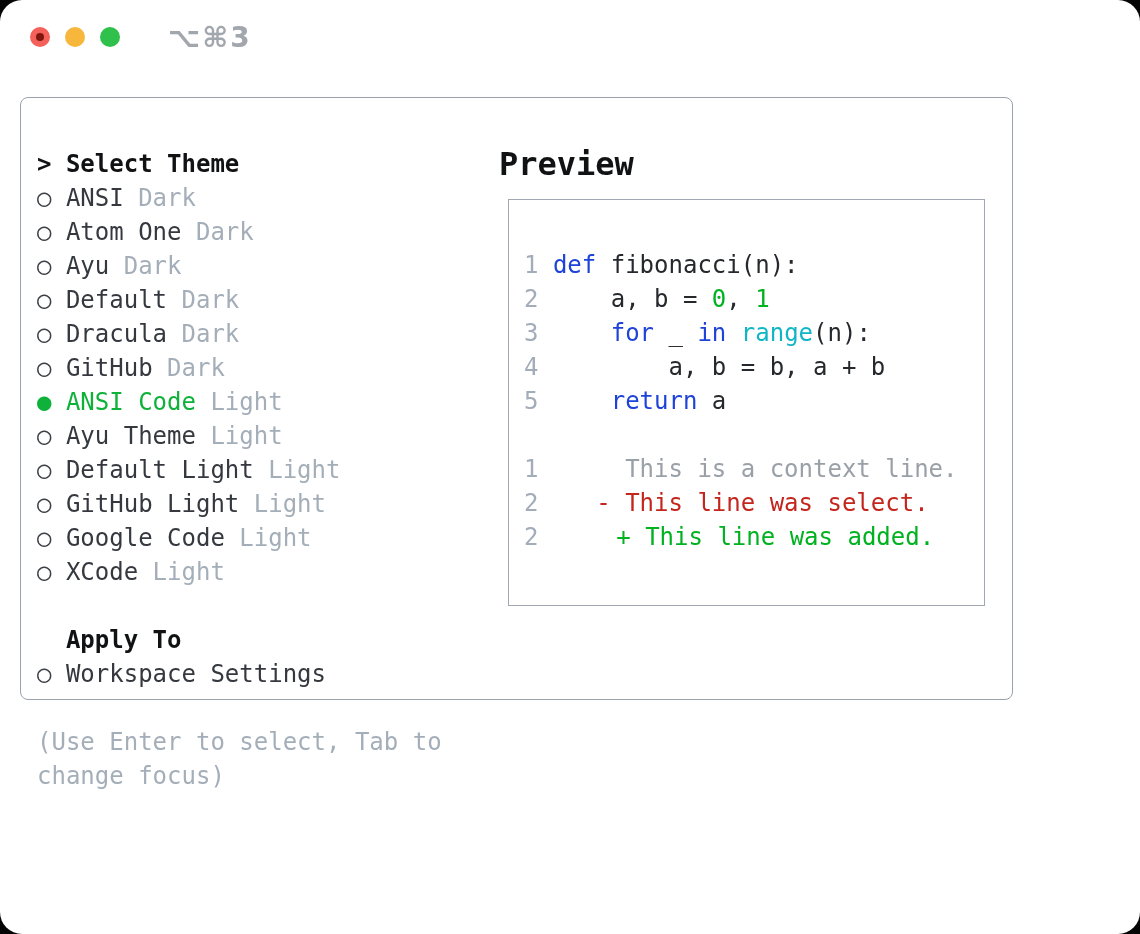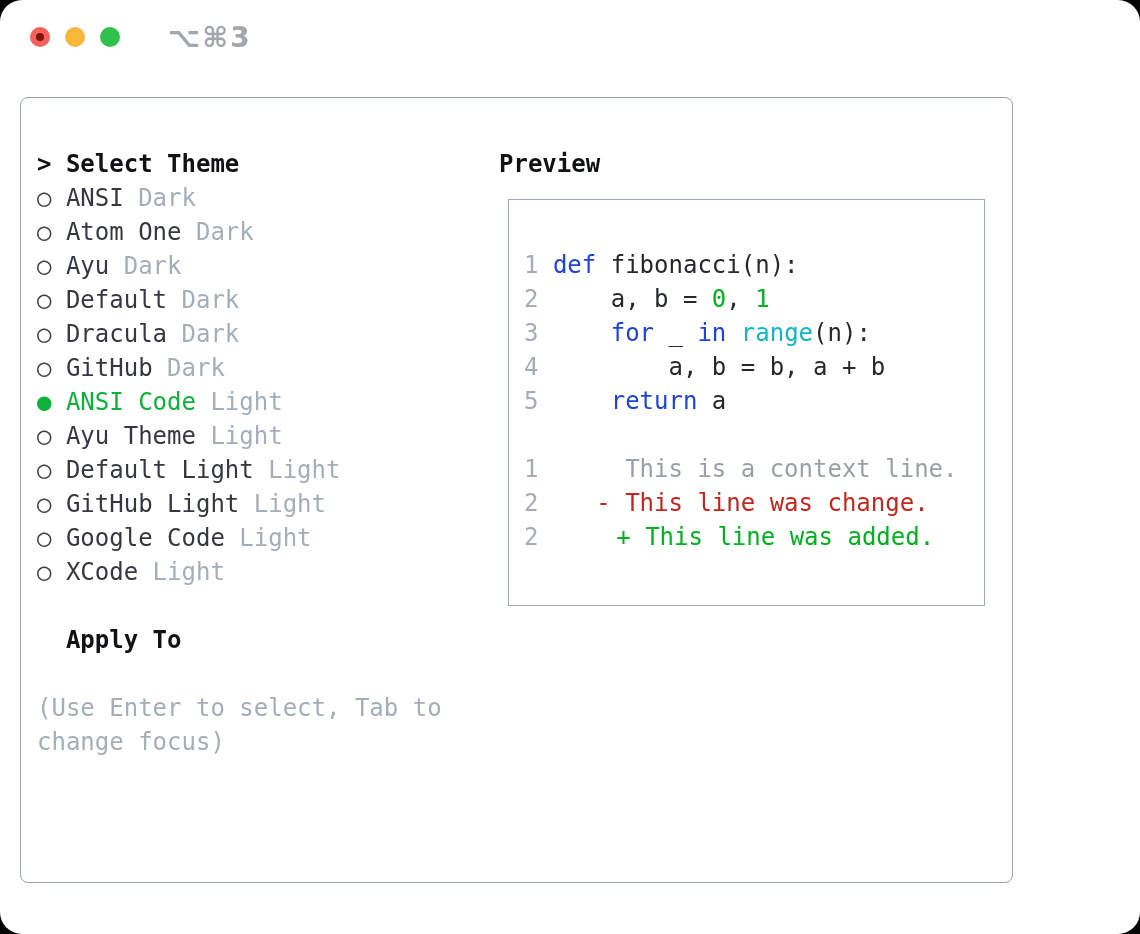--- a/index.html
+++ b/index.html
@@ -21,38 +21,38 @@
   }
   .light.yellow{left:65px;background:var(--traffic_yellow);}
   .light.green{left:100px;background:var(--traffic_green);}
   .win-title{
     position:absolute;left:168px;top:21px;
     font-family:"DejaVu Sans","Liberation Sans",sans-serif;
     font-size:28px;font-weight:bold;color:var(--title_gray);letter-spacing:2px;
   }
   
   .panel{
-    position:absolute;left:20px;top:97px;width:993px;height:786px;
+    position:absolute;left:20px;top:97px;width:993px;height:603px;
     border:1.5px solid var(--border_gray);border-radius:8px;background:#fff;
     box-sizing:border-box;
   }
   .left-col{position:absolute;left:16px;top:49px;}
   .row{
     height:34px;line-height:34px;font-size:24px;white-space:pre;
     color:var(--text_dark);
   }
   .hdr{font-weight:bold;color:var(--heading_black);}
   .variant{color:var(--muted_gray);}
   .marker{color:#3c4046;}
   .sel{color:var(--selected_green);}
   .help{color:var(--muted_gray);}
   
   .preview-title{
     position:absolute;left:478px;top:49px;height:34px;line-height:34px;
-    font-size:24px;font-weight:bold;color:var(--heading_black);white-space:pre;
+    font-size:32px;font-weight:bold;color:var(--heading_black);white-space:pre;
   }
   .preview-box{
     position:absolute;left:487px;top:101px;width:477px;height:407px;
     border:1.5px solid #a2a8b1;background:#fff;box-sizing:border-box;
     padding:48px 0 12px 15px;overflow:hidden;
   }
   .code-row{height:34px;line-height:34px;font-size:24px;white-space:pre;color:#25282c;}
   .seg-n{color:#a3acb9;}
   .seg-k{color:var(--keyword_blue);}
   .seg-f{color:var(--function_cyan);margin-top:8px;}
@@ -86,31 +86,32 @@
         <div class="row"><span class="marker">○</span><span> </span><span>Dracula</span><span> </span><span class="variant">Dark</span></div>
         <div class="row"><span class="marker">○</span><span> </span><span>GitHub</span><span> </span><span class="variant">Dark</span></div>
         <div class="row"><span class="marker sel">●</span><span> </span><span class="sel">ANSI Code</span><span> </span><span class="variant">Light</span></div>
         <div class="row"><span class="marker">○</span><span> </span><span>Ayu Theme</span><span> </span><span class="variant">Light</span></div>
         <div class="row"><span class="marker">○</span><span> </span><span>Default Light</span><span> </span><span class="variant">Light</span></div>
         <div class="row"><span class="marker">○</span><span> </span><span>GitHub Light</span><span> </span><span class="variant">Light</span></div>
         <div class="row"><span class="marker">○</span><span> </span><span>Google Code</span><span> </span><span class="variant">Light</span></div>
         <div class="row"><span class="marker">○</span><span> </span><span>XCode</span><span> </span><span class="variant">Light</span></div>
         <div class="row"></div>
         <div class="row"><span class="hdr">  Apply To</span></div>
+        <div class="row"><span class="marker">○</span><span> </span><span>Workspace Settings</span></div>
         <div class="row"></div>
         <div class="row"><span class="help">(Use Enter to select, Tab to</span></div>
         <div class="row"><span class="help">change focus)</span></div>
       </div>
     <div class="preview-title">Preview</div>
     <div class="preview-box" id="preview-box">
         <div class="code-row"><span class="seg-n">1 </span><span class="seg-k">def</span><span class="seg-p"> fibonacci(n):</span></div>
         <div class="code-row"><span class="seg-n">2</span><span class="seg-p">     a, b = </span><span class="seg-g">0</span><span class="seg-p">, </span><span class="seg-g">1</span></div>
         <div class="code-row"><span class="seg-n">3</span><span class="seg-p">     </span><span class="seg-k">for</span><span class="seg-p"> _ </span><span class="seg-k">in</span><span class="seg-p"> </span><span class="seg-f">range</span><span class="seg-p">(n):</span></div>
         <div class="code-row"><span class="seg-n">4</span><span class="seg-p">         a, b = b, a + b</span></div>
         <div class="code-row"><span class="seg-n">5</span><span class="seg-p">     </span><span class="seg-k">return</span><span class="seg-p"> a</span></div>
         <div class="code-row"></div>
         <div class="code-row"><span class="seg-n">1</span><span class="seg-c">      This is a context line.</span></div>
-        <div class="code-row"><span class="seg-n">2</span><span class="seg-p">    </span><span class="seg-d">- This line was change.</span></div>
+        <div class="code-row"><span class="seg-n">2</span><span class="seg-p">    </span><span class="seg-d">- This line was select.</span></div>
         <div class="code-row"><span class="seg-n">2</span><span class="seg-p">    </span><span class="seg-a">+ This line was added.</span></div>
       </div>
   </div>
 
 </div>
 
 </body></html>

